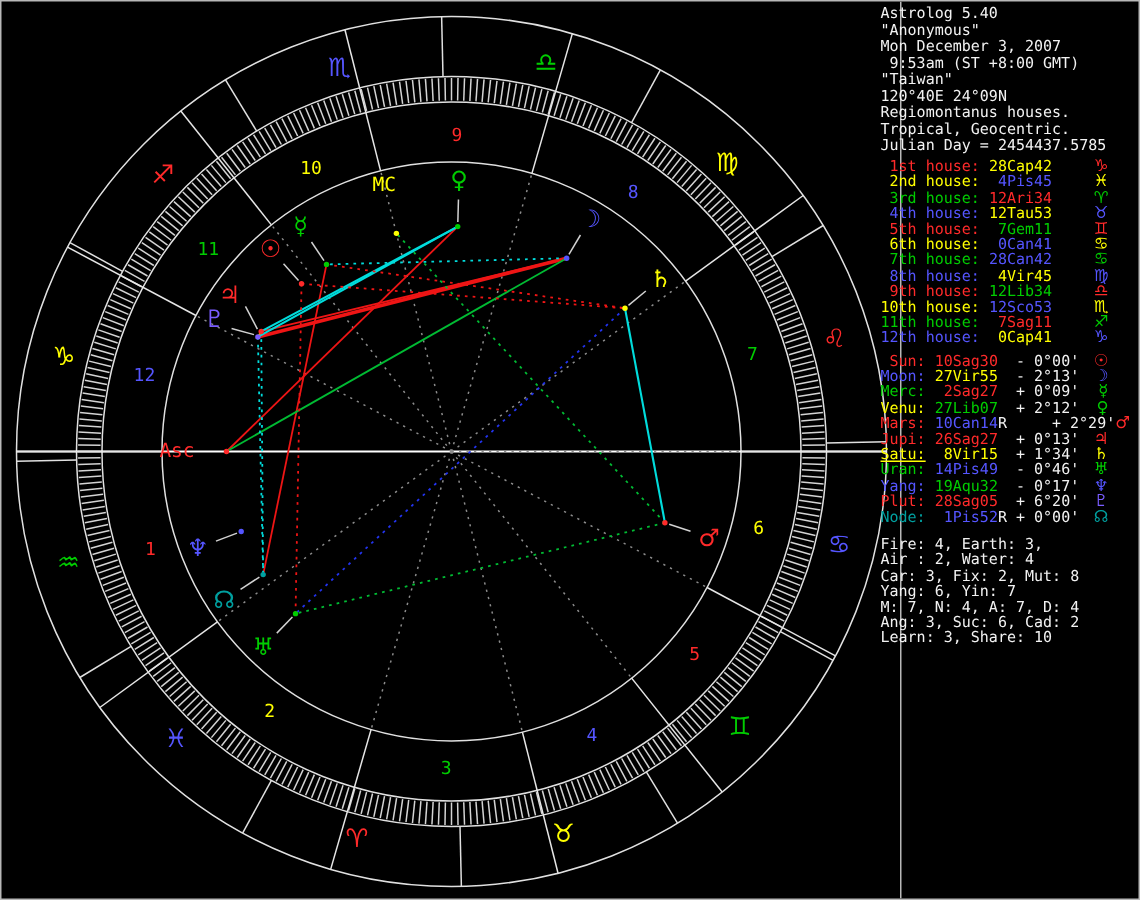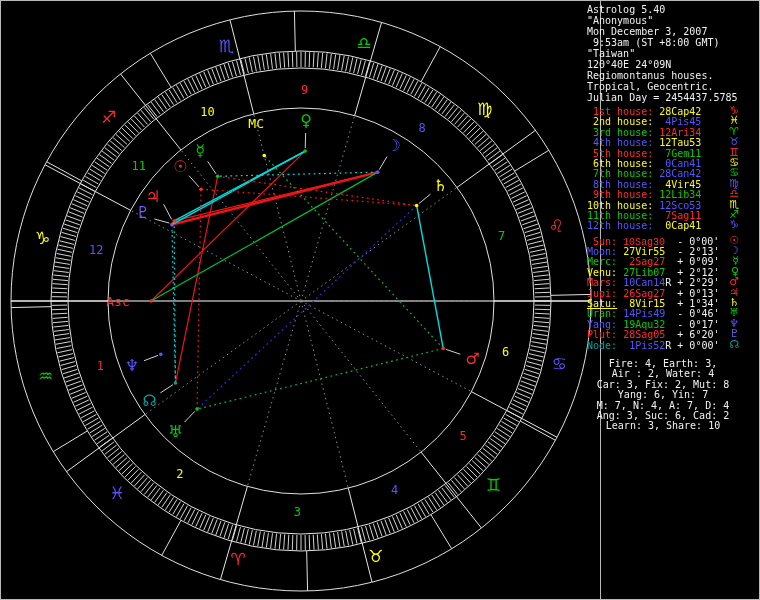--- a/index.html
+++ b/index.html
@@ -11,21 +11,21 @@
   #wheel{position:absolute;left:0;top:0;}
   #divider{position:absolute;left:599px;top:0;width:1px;height:598px;background:#b8b8b8;}
   #sidebar{position:absolute;left:586px;top:3px;width:152px;}
   .hline{color:#f2f2f2;font-size:10px;line-height:11px;white-space:pre;}
   .srow{display:flex;justify-content:space-between;align-items:flex-start;
         height:10.4px;font-size:10px;white-space:pre;}
   .srow .txt{white-space:pre;}
   .srow .glyph{font-family:"DejaVu Sans",sans-serif;font-size:11px;line-height:10px;}
   #houses-block{margin-top:3px;}
   #planets-block{margin-top:5px;}
-  #stats-block{margin-top:9px;text-align:center;}
+  #stats-block{margin-top:9px;}
   .statline{color:#f2f2f2;font-size:10px;line-height:10.4px;white-space:pre;}
   text{font-family:"DejaVu Sans",sans-serif;}
   text.mono{font-family:"DejaVu Sans Mono",monospace;}
 </style>
 </head>
 <body>
 
 <div id="app">
   <svg id="wheel" width="600" height="600" viewBox="0 0 600 600">
       <circle cx="300" cy="300" r="290" fill="none" stroke="#e0e0e0" stroke-width="1"></circle>
@@ -529,25 +529,25 @@
         <div class="srow"><span class="txt"><span style="color: rgb(255, 42, 42);"> 5th house: </span><span style="color: rgb(0, 204, 0);"> 7Gem11</span></span><span class="glyph" style="color: rgb(255, 42, 42);">♊</span></div>
         <div class="srow"><span class="txt"><span style="color: rgb(255, 255, 0);"> 6th house: </span><span style="color: rgb(85, 85, 255);"> 0Can41</span></span><span class="glyph" style="color: rgb(255, 255, 0);">♋</span></div>
         <div class="srow"><span class="txt"><span style="color: rgb(0, 204, 0);"> 7th house: </span><span style="color: rgb(85, 85, 255);">28Can42</span></span><span class="glyph" style="color: rgb(0, 204, 0);">♋</span></div>
         <div class="srow"><span class="txt"><span style="color: rgb(85, 85, 255);"> 8th house: </span><span style="color: rgb(255, 255, 0);"> 4Vir45</span></span><span class="glyph" style="color: rgb(85, 85, 255);">♍</span></div>
         <div class="srow"><span class="txt"><span style="color: rgb(255, 42, 42);"> 9th house: </span><span style="color: rgb(0, 204, 0);">12Lib34</span></span><span class="glyph" style="color: rgb(255, 42, 42);">♎</span></div>
         <div class="srow"><span class="txt"><span style="color: rgb(255, 255, 0);">10th house: </span><span style="color: rgb(85, 85, 255);">12Sco53</span></span><span class="glyph" style="color: rgb(255, 255, 0);">♏</span></div>
         <div class="srow"><span class="txt"><span style="color: rgb(0, 204, 0);">11th house: </span><span style="color: rgb(255, 42, 42);"> 7Sag11</span></span><span class="glyph" style="color: rgb(0, 204, 0);">♐</span></div>
         <div class="srow"><span class="txt"><span style="color: rgb(85, 85, 255);">12th house: </span><span style="color: rgb(255, 255, 0);"> 0Cap41</span></span><span class="glyph" style="color: rgb(85, 85, 255);">♑</span></div>
       </div>
     <div id="planets-block">
-        <div class="srow"><span class="txt"><span style="color: rgb(255, 42, 42);"> Sun:</span><span style="color: rgb(255, 42, 42); font-family: Liberation Mono, monospace;"> 10Sag30</span><span style="color: rgb(242, 242, 242);"> </span><span style="color: rgb(242, 242, 242);"> - 0°00'</span></span><span class="glyph" style="color: rgb(255, 42, 42);">☉</span></div>
+        <div class="srow"><span class="txt"><span style="color: rgb(255, 42, 42);"> Sun:</span><span style="color: rgb(255, 42, 42);"> 10Sag30</span><span style="color: rgb(242, 242, 242);"> </span><span style="color: rgb(242, 242, 242);"> - 0°00'</span></span><span class="glyph" style="color: rgb(255, 42, 42);">☉</span></div>
         <div class="srow"><span class="txt"><span style="color: rgb(85, 85, 255);">Moon:</span><span style="color: rgb(255, 255, 0);"> 27Vir55</span><span style="color: rgb(242, 242, 242);"> </span><span style="color: rgb(242, 242, 242);"> - 2°13'</span></span><span class="glyph" style="color: rgb(85, 85, 255);">☽</span></div>
         <div class="srow"><span class="txt"><span style="color: rgb(0, 204, 0);">Merc:</span><span style="color: rgb(255, 42, 42);">  2Sag27</span><span style="color: rgb(242, 242, 242);"> </span><span style="color: rgb(242, 242, 242);"> + 0°09'</span></span><span class="glyph" style="color: rgb(0, 204, 0);">☿</span></div>
         <div class="srow"><span class="txt"><span style="color: rgb(255, 255, 0);">Venu:</span><span style="color: rgb(0, 204, 0);"> 27Lib07</span><span style="color: rgb(242, 242, 242);"> </span><span style="color: rgb(242, 242, 242);"> + 2°12'</span></span><span class="glyph" style="color: rgb(0, 204, 0);">♀</span></div>
-        <div class="srow"><span class="txt"><span style="color: rgb(255, 42, 42);">Mars:</span><span style="color: rgb(85, 85, 255);"> 10Can14</span><span style="color: rgb(242, 242, 242);">R</span><span style="color: rgb(242, 242, 242);"> + 2°29'</span></span><span class="glyph" style="color: rgb(255, 42, 42);">♂</span></div>
+        <div class="srow"><span class="txt"><span style="color: rgb(255, 42, 42);">Mars:</span><span style="color: rgb(85, 85, 255);"> 10Can14</span><span style="color: rgb(242, 242, 242);">R</span><span style="color: rgb(242, 242, 242); margin-left: 24px;"> + 2°29'</span></span><span class="glyph" style="color: rgb(255, 42, 42);">♂</span></div>
         <div class="srow"><span class="txt"><span style="color: rgb(255, 42, 42);">Jupi:</span><span style="color: rgb(255, 42, 42);"> 26Sag27</span><span style="color: rgb(242, 242, 242);"> </span><span style="color: rgb(242, 242, 242);"> + 0°13'</span></span><span class="glyph" style="color: rgb(255, 42, 42);">♃</span></div>
         <div class="srow"><span class="txt"><span style="color: rgb(255, 255, 0); text-decoration: underline;">Satu:</span><span style="color: rgb(255, 255, 0);">  8Vir15</span><span style="color: rgb(242, 242, 242);"> </span><span style="color: rgb(242, 242, 242);"> + 1°34'</span></span><span class="glyph" style="color: rgb(255, 255, 0);">♄</span></div>
         <div class="srow"><span class="txt"><span style="color: rgb(0, 204, 0);">Uran:</span><span style="color: rgb(85, 85, 255);"> 14Pis49</span><span style="color: rgb(242, 242, 242);"> </span><span style="color: rgb(242, 242, 242);"> - 0°46'</span></span><span class="glyph" style="color: rgb(0, 204, 0);">♅</span></div>
         <div class="srow"><span class="txt"><span style="color: rgb(85, 85, 255);">Yang:</span><span style="color: rgb(0, 204, 0);"> 19Aqu32</span><span style="color: rgb(242, 242, 242);"> </span><span style="color: rgb(242, 242, 242);"> - 0°17'</span></span><span class="glyph" style="color: rgb(85, 85, 255);">♆</span></div>
         <div class="srow"><span class="txt"><span style="color: rgb(255, 42, 42);">Plut:</span><span style="color: rgb(255, 42, 42);"> 28Sag05</span><span style="color: rgb(242, 242, 242);"> </span><span style="color: rgb(242, 242, 242);"> + 6°20'</span></span><span class="glyph" style="color: rgb(122, 92, 255);">♇</span></div>
         <div class="srow"><span class="txt"><span style="color: rgb(0, 160, 160);">Node:</span><span style="color: rgb(85, 85, 255);">  1Pis52</span><span style="color: rgb(242, 242, 242);">R</span><span style="color: rgb(242, 242, 242);"> + 0°00'</span></span><span class="glyph" style="color: rgb(0, 160, 160);">☊</span></div>
       </div>
     <div id="stats-block">
         <div class="statline">Fire: 4, Earth: 3,</div>
         <div class="statline">Air : 2, Water: 4</div>

